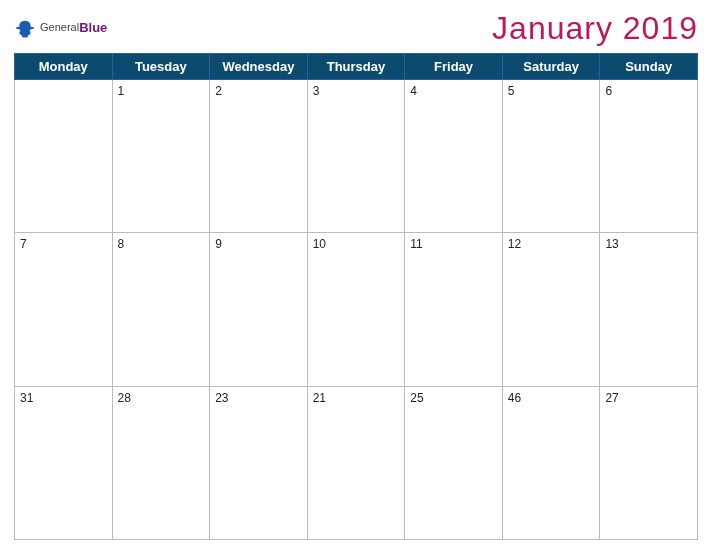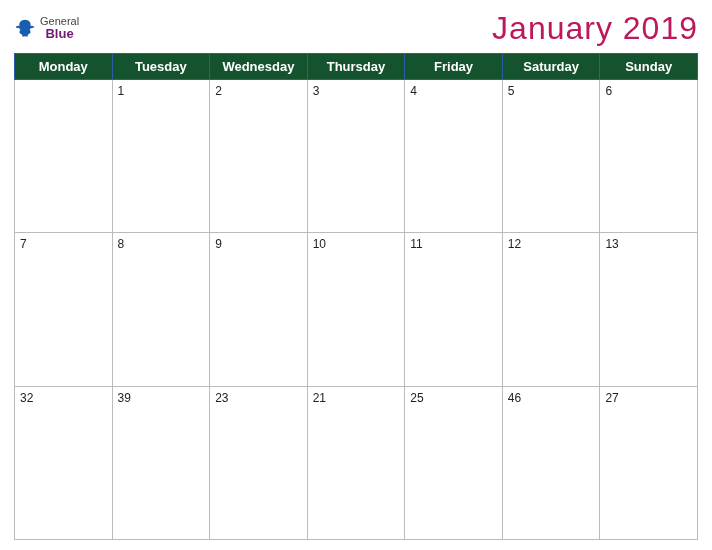--- a/index.html
+++ b/index.html
@@ -23,23 +23,22 @@
       align-items: center;
       margin-bottom: 6px;
     }
     .logo {
       display: flex;
       align-items: center;
       gap: 4px;
     }
     .logo-text {
       display: flex;
-      flex-direction: column;
+      flex-direction: row;
       line-height: 1.1;
-      align-items: center;
     }
     .logo-general {
       font-size: 11px;
       color: #444;
       font-weight: normal;
     }
     .logo-blue {
       font-size: 13px;
       color: #701a75;
       font-weight: bold;
@@ -54,21 +53,21 @@
       font-weight: 300;
       letter-spacing: 1px;
     }
     table {
       width: 100%;
       border-collapse: collapse;
       flex: 1;
       height: 100%;
     }
     thead tr {
-      background-color: #14532d;
+      background-color: #0c4a6e;
     }
     thead th {
       color: #fff;
       font-size: 13px;
       font-weight: bold;
       padding: 5px 0;
       border: 1px solid #2a5caa;
       text-align: center;
       width: calc(100%/7);
     }
@@ -139,22 +138,22 @@
         <tr>
           <td><span class="day-num">7</span></td>
           <td><span class="day-num">8</span></td>
           <td><span class="day-num">9</span></td>
           <td><span class="day-num">10</span></td>
           <td><span class="day-num">11</span></td>
           <td><span class="day-num">12</span></td>
           <td><span class="day-num">13</span></td>
         </tr>
         <tr>
-          <td><span class="day-num">32</span></td>
-          <td><span class="day-num">39</span></td>
+          <td><span class="day-num">31</span></td>
+          <td><span class="day-num">28</span></td>
           <td><span class="day-num">23</span></td>
           <td><span class="day-num">21</span></td>
           <td><span class="day-num">25</span></td>
           <td><span class="day-num">46</span></td>
           <td><span class="day-num">27</span></td>
         </tr>
       </tbody>
   </table>
 </div>
 

